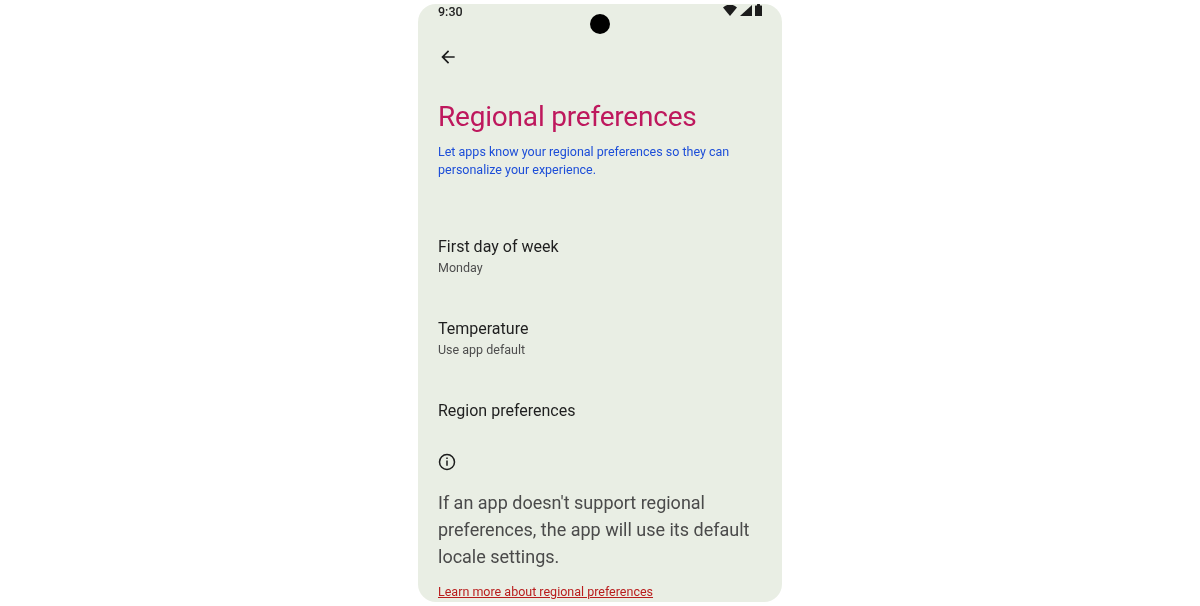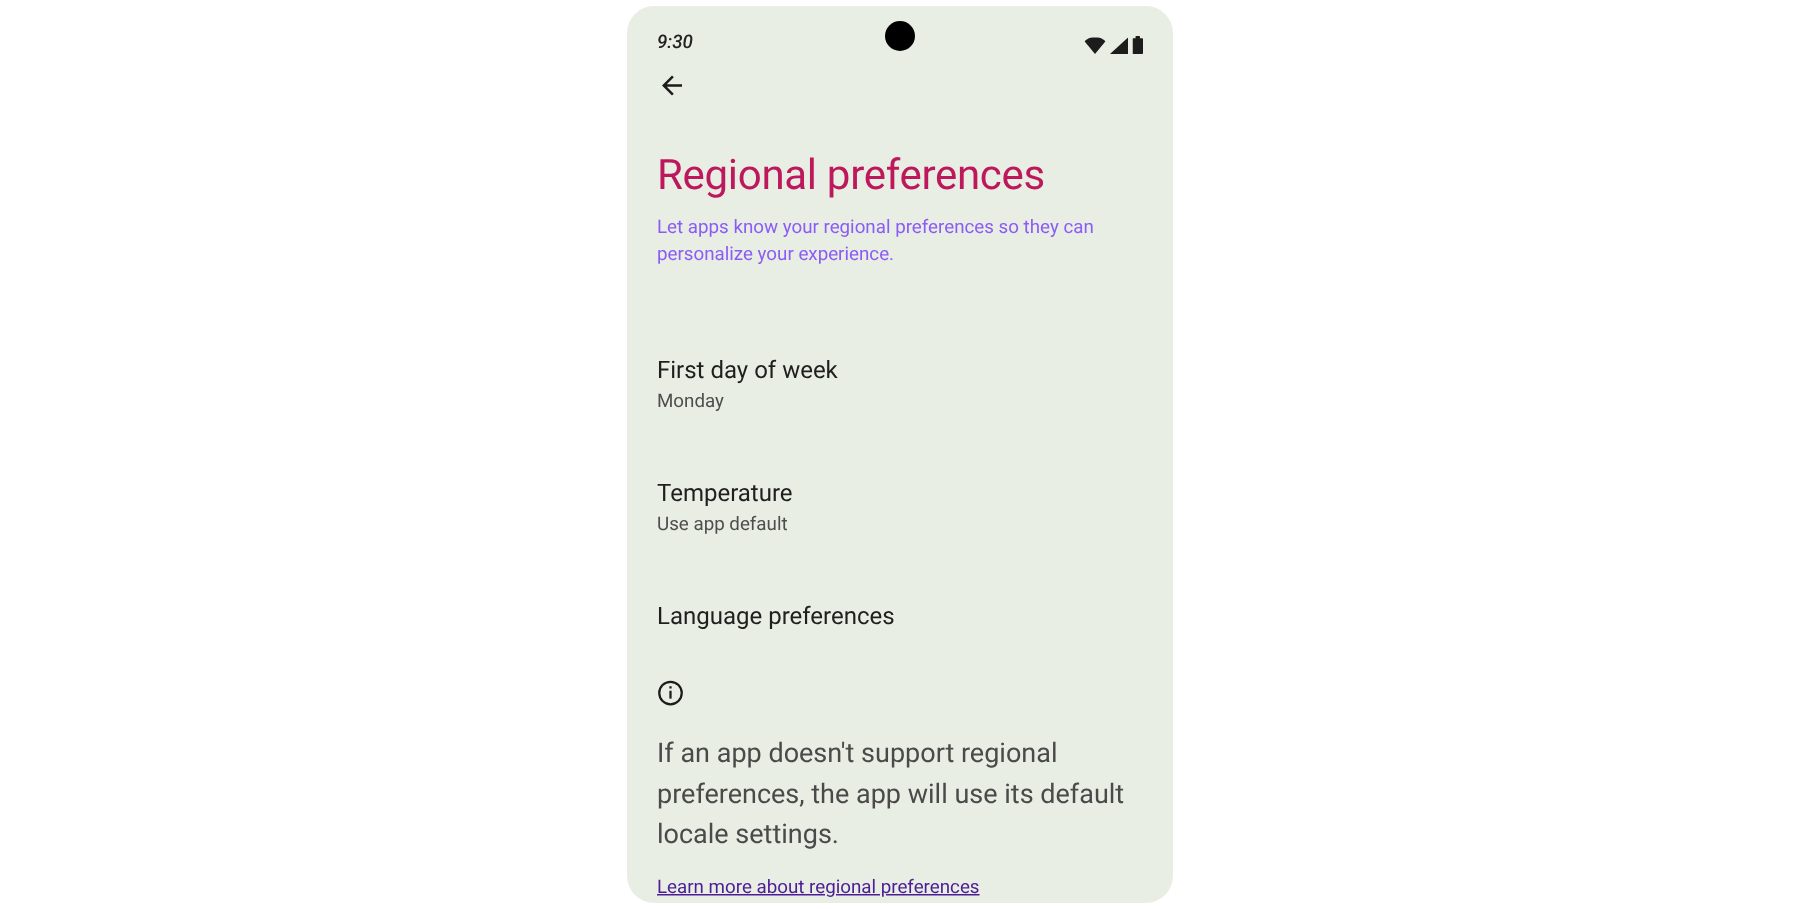--- a/index.html
+++ b/index.html
@@ -17,25 +17,24 @@
       height: 598px;
       background: #e9eee4;
       border-radius: 18px;
       overflow: hidden;
       position: relative;
       color: #1e1e1e;
     }
     .status-bar {
       height: 32px;
       display: flex;
-      align-items: flex-end;
+      align-items: flex-start;
       justify-content: space-between;
       padding: 0 20px;
       position: relative;
-      font-style: italic;
     }
     .status-time {
       font-size: 12.5px;
       font-weight: 500;
       color: #222;
     }
     .camera-cutout {
       position: absolute;
       left: 50%;
       top: 10px;
@@ -69,21 +68,21 @@
     }
     .page-title {
       font-size: 28px;
       font-weight: 400;
       color: #be185d;
       margin-top: 22px;
       letter-spacing: -0.2px;
     }
     .page-subtitle {
       font-size: 12.5px;
-      color: #8b5cf6;
+      color: #1d4ed8;
       margin-top: 10px;
       line-height: 1.4;
     }
     .settings-list {
       margin-top: 48px;
     }
     .setting-item {
       padding: 11px 0;
       cursor: pointer;
       margin-bottom: 22px;
@@ -106,21 +105,21 @@
       height: 18px;
     }
     .info-text {
       font-size: 18px;
       color: #4a4a4a;
       margin-top: 14px;
       line-height: 1.5;
     }
     .learn-more {
       font-size: 12.5px;
-      color: #4c1d95;
+      color: #b91c1c;
       text-decoration: underline;
       margin-top: 14px;
       display: inline-block;
       cursor: pointer;
     }
   </style>
 </head>
 <body>
 
 <div class="phone">
@@ -160,21 +159,21 @@
         <div class="setting-title">First day of week</div>
         <div class="setting-value">Monday</div>
       </div>
 
       <div class="setting-item">
         <div class="setting-title">Temperature</div>
         <div class="setting-value">Use app default</div>
       </div>
 
       <div class="setting-item">
-        <div class="setting-title">Language preferences</div>
+        <div class="setting-title">Region preferences</div>
       </div>
 
     </div>
 
     <div class="info-section">
       <svg class="info-icon" width="18" height="18" viewBox="0 0 24 24">
         <circle cx="12" cy="12" r="10" fill="none" stroke="#1c1c1c" stroke-width="2"></circle>
         <rect x="11" y="10" width="2" height="7" fill="#1c1c1c"></rect>
         <rect x="11" y="6" width="2" height="2" fill="#1c1c1c"></rect>
       </svg>

